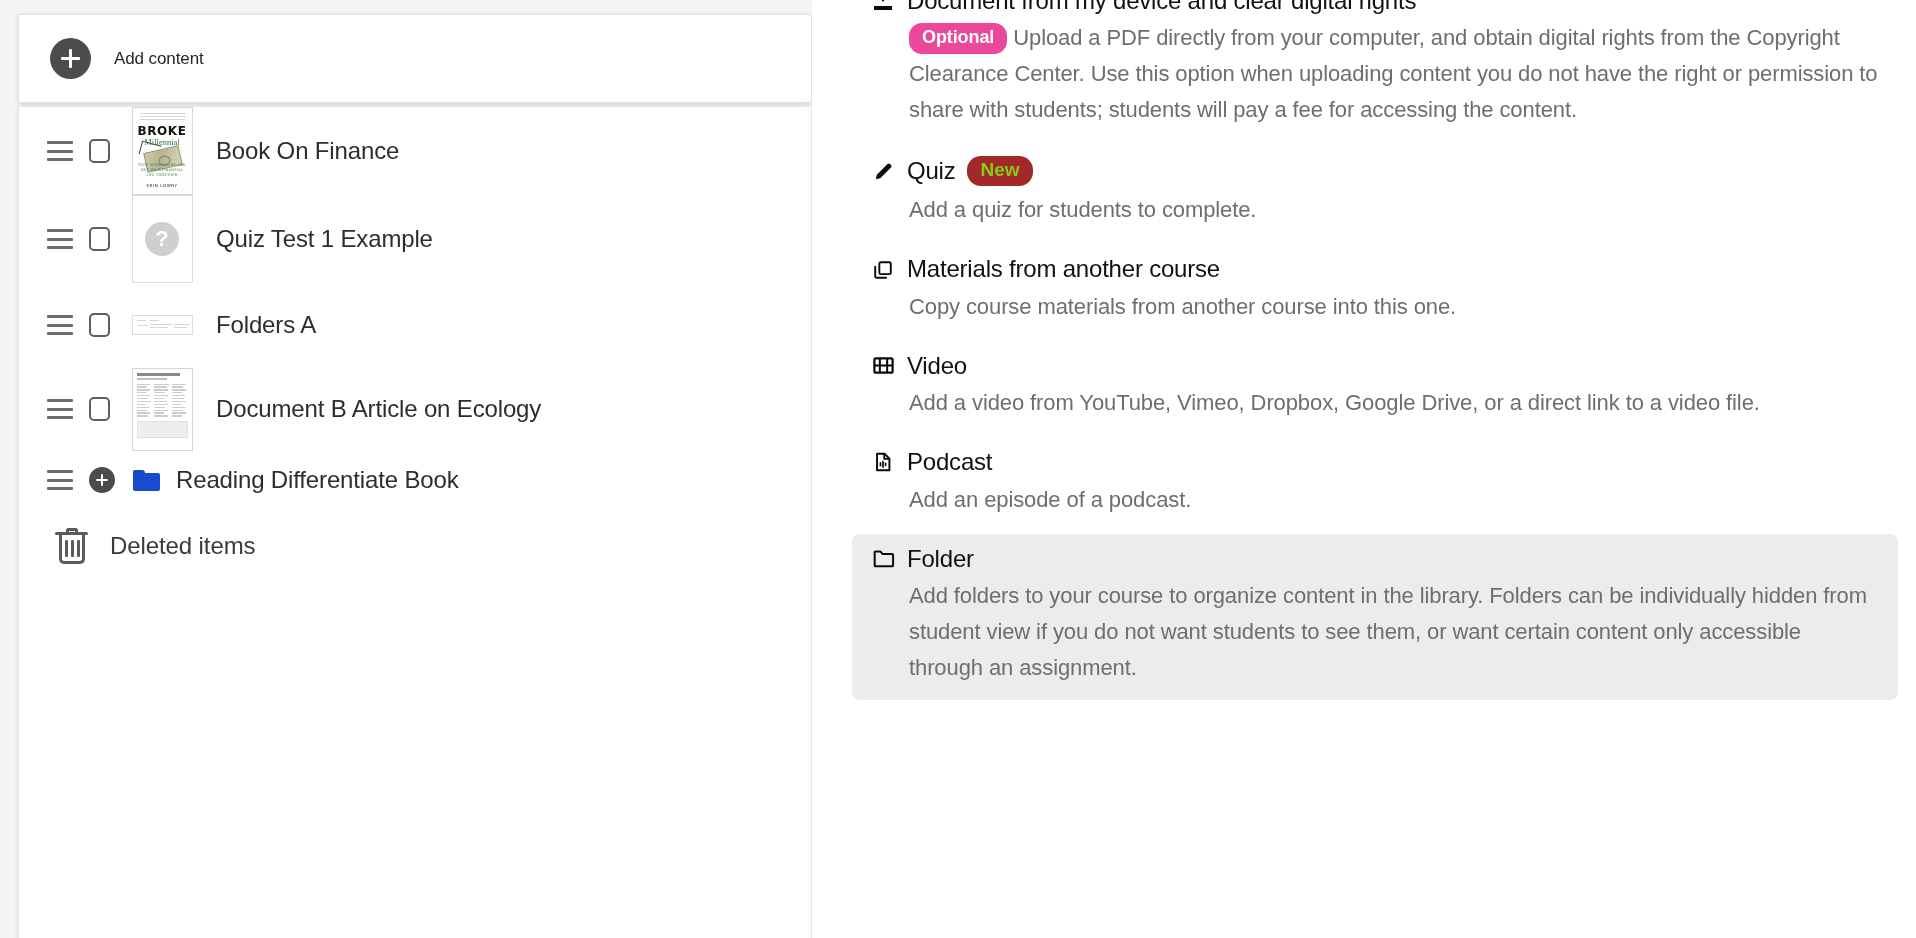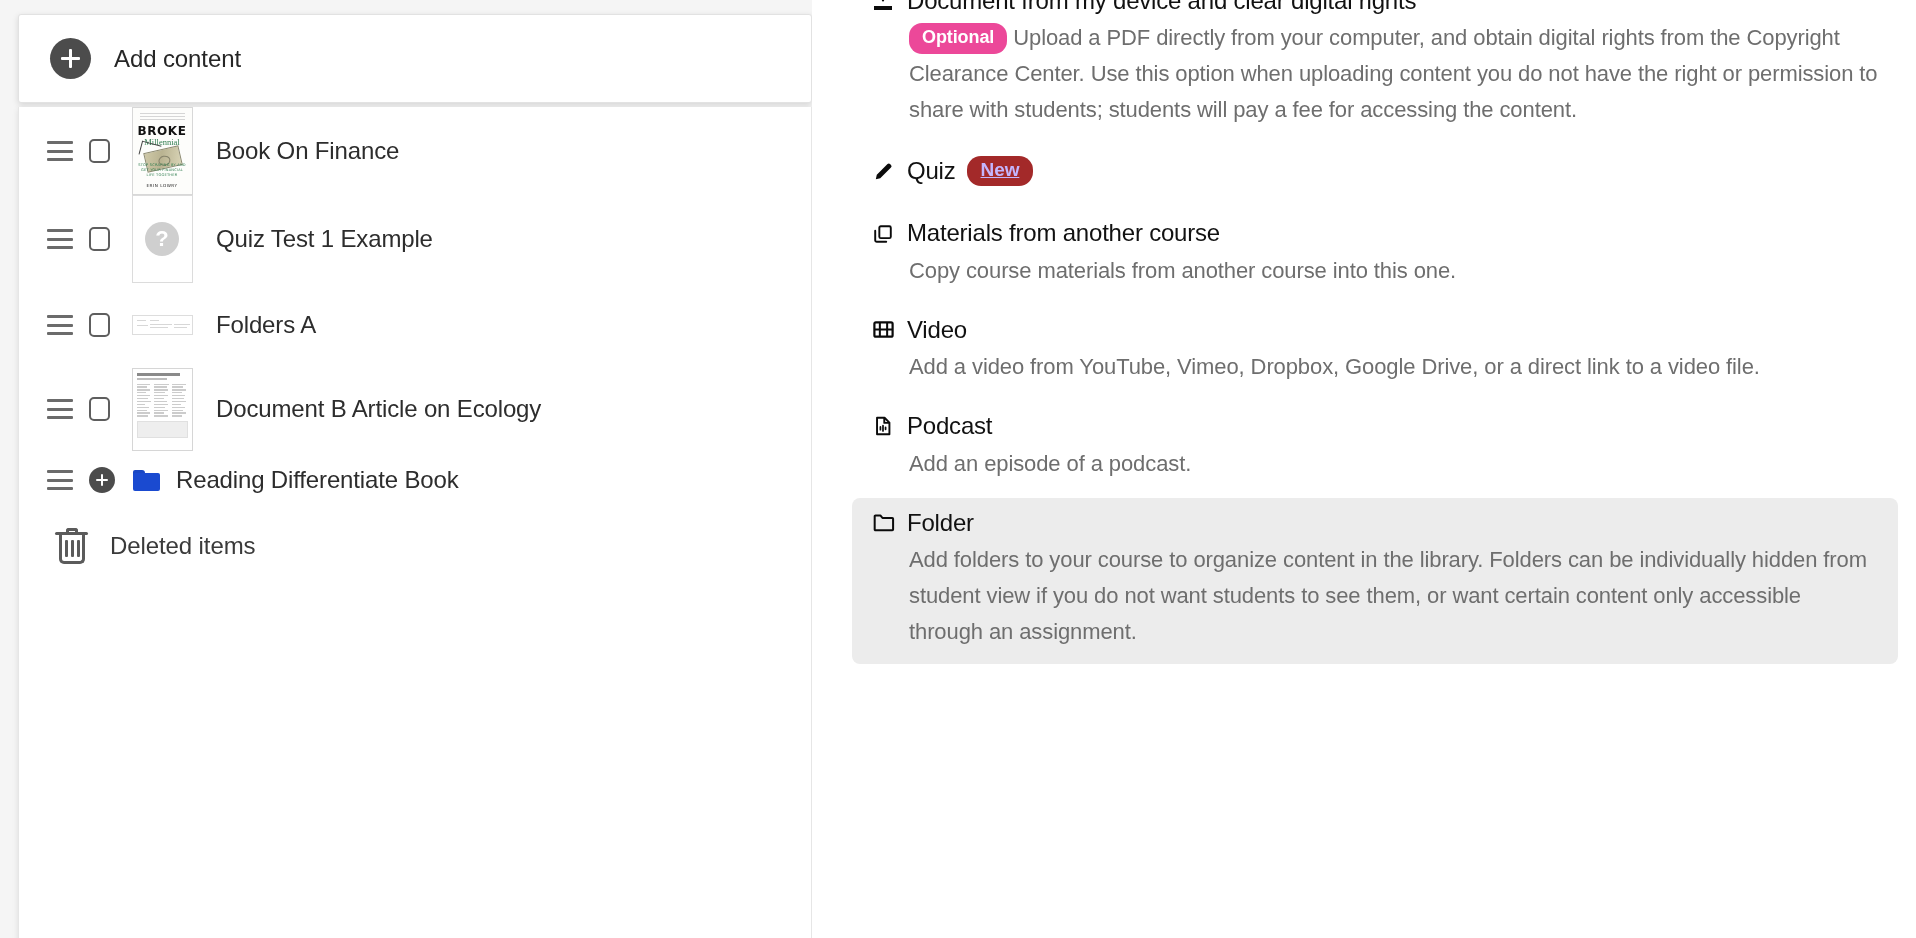--- a/index.html
+++ b/index.html
@@ -55,21 +55,21 @@
   .plus-circle::before, .plus-circle::after {
     content: "";
     position: absolute;
     background: #ffffff;
     border-radius: 1px;
   }
   .plus-circle::before { width: 19px; height: 3.6px; left: 11px; top: 18.7px; }
   .plus-circle::after  { width: 3.6px; height: 19px; left: 18.7px; top: 11px; }
   .add-content-label {
     margin-left: 23px;
-    font-size: 24px;
+    font-size: 17px;
     color: #262626;
     letter-spacing: -0.1px;
   }
 
   .list-card {
     position: absolute;
     left: 18px;
     top: 107px;
     width: 794px;
     height: 880px;
@@ -395,28 +395,27 @@
     border-radius: 13px;
     padding: 2px 13px 4px 13px;
     line-height: 25px;
     vertical-align: 2px;
     margin-right: 6px;
     letter-spacing: -0.1px;
   }
   .badge-new {
     display: inline-block;
     background: #a32929;
-    color: #c4b5fd;
+    color: #84cc16;
     font-size: 19px;
     font-weight: bold;
     border-radius: 14px;
     padding: 3px 14px 5px 14px;
     line-height: 22px;
     letter-spacing: -0.1px;
-    text-decoration: underline;
   }
 
   .opt-icon {
     width: 26px; height: 26px;
     flex: 0 0 auto;
     display: flex; align-items: center; justify-content: center;
     color: #0b0b0b;
   }
   .opt-icon svg { display: block; }
 
@@ -605,20 +604,21 @@
     <div class="option-item">
       <div class="option-head">
         <span class="opt-icon">
           <svg width="23" height="23" viewBox="0 0 24 24" fill="none">
             <path d="M4 20l1-4.5L16.2 4.3a1.8 1.8 0 012.6 0l1 1a1.8 1.8 0 010 2.6L8.6 19 4 20z" fill="currentColor"></path>
           </svg>
         </span>
         <span class="option-title">Quiz</span>
         <span class="badge-new">New</span>
       </div>
+      <div class="option-desc">Add a quiz for students to complete.</div>
     </div>
 
     <div class="option-item">
       <div class="option-head">
         <span class="opt-icon">
           <svg width="22" height="22" viewBox="0 0 24 24" fill="none">
             <rect x="8" y="3.5" width="12.5" height="13" rx="1.6" stroke="currentColor" stroke-width="2.1"></rect>
             <path d="M15.5 20.5H5.2A1.7 1.7 0 013.5 18.8V8.5" stroke="currentColor" stroke-width="2.1" stroke-linecap="round"></path>
           </svg>
         </span>

